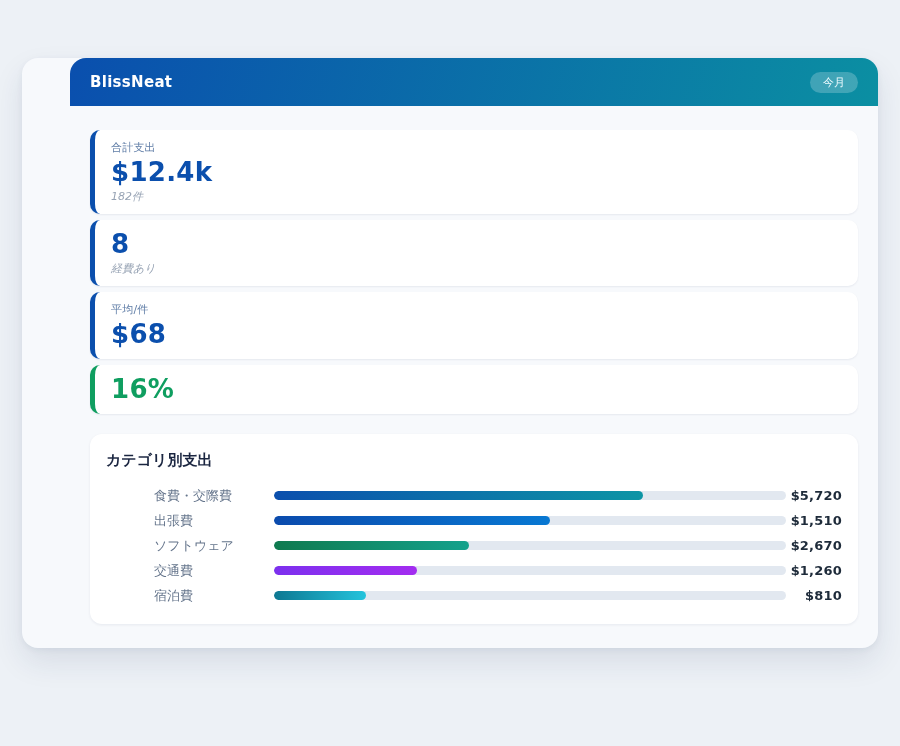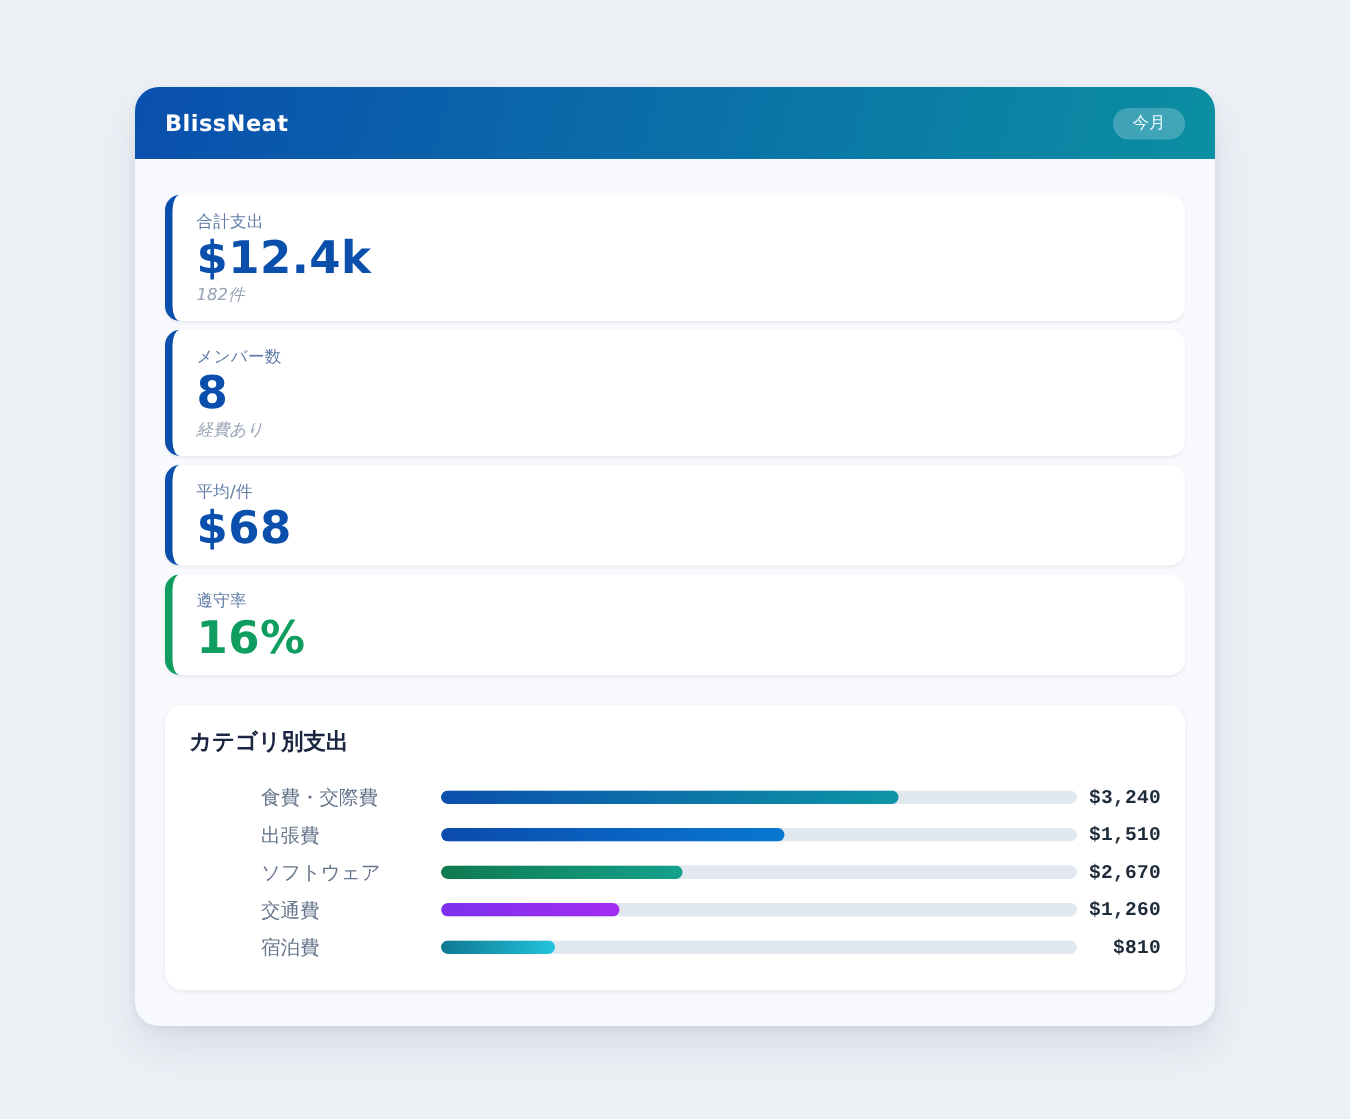--- a/index.html
+++ b/index.html
@@ -3,25 +3,26 @@
 <meta charset="utf-8">
 <style>
   * { margin: 0; padding: 0; box-sizing: border-box; }
   html, body { width: 900px; height: 746px; }
   body {
     font-family: "DejaVu Sans", "Liberation Sans", sans-serif;
     background: #edf1f6;
     overflow: hidden;
   }
   .dashboard {
-    width: 720px;
+    width: 856px;
     margin: 58px auto 0;
     background: #f7f9fc;
     border-radius: 16px;
     box-shadow: 0 14px 30px rgba(25,45,90,.10), 0 2px 6px rgba(25,45,90,.06);
+    padding-left: 48px;
   }
   .header {
     height: 48px;
     border-radius: 16px 16px 0 0;
     display: flex;
     align-items: center;
     justify-content: space-between;
     padding: 0 20px;
   }
   .app-title {
@@ -50,41 +51,40 @@
     box-shadow: 0 1px 2px rgba(15,35,70,.07);
   }
   .stat-label {
     font-size: 11px;
     color: #5e7ca6;
     line-height: 13px;
     margin-bottom: 5px;
     letter-spacing: .2px;
   }
   .stat-value {
-    font-size: 30px;
+    font-size: 26px;
     font-weight: bold;
     line-height: 27px;
     color: #0b4fad;
     letter-spacing: .3px;
   }
   .stat-sub {
     font-size: 11px;
     color: #97a3b4;
     line-height: 13px;
     margin-top: 4px;
     font-style: italic;
   }
   .stat-sub:empty { display: none; }
   .category-card {
     margin-top: 20px;
     background: #ffffff;
     border-radius: 12px;
     padding: 16px;
     box-shadow: 0 1px 3px rgba(15,35,70,.07);
-    font-family: Liberation Mono, monospace;
   }
   .category-title {
     font-size: 15px;
     font-weight: bold;
     color: #1a2540;
     line-height: 20px;
     margin-bottom: 13px;
   }
   .cat-row {
     display: grid;
@@ -123,48 +123,46 @@
 
     <div class="stats">
 
       <div class="stat-card" style="border-left-color: rgb(11, 79, 173);">
         <div class="stat-label">合計支出</div>
         <div class="stat-value" style="color: rgb(11, 79, 173);">$12.4k</div>
         <div class="stat-sub">182件</div>
       </div>
 
       <div class="stat-card" style="border-left-color: rgb(11, 79, 173);">
-        <div class="stat-label">メンバー数</div>
         <div class="stat-value" style="color: rgb(11, 79, 173);">8</div>
         <div class="stat-sub">経費あり</div>
       </div>
 
       <div class="stat-card" style="border-left-color: rgb(11, 79, 173);">
         <div class="stat-label">平均/件</div>
         <div class="stat-value" style="color: rgb(11, 79, 173);">$68</div>
 
       </div>
 
       <div class="stat-card" style="border-left-color: rgb(15, 158, 96);">
-        <div class="stat-label">遵守率</div>
         <div class="stat-value" style="color: rgb(15, 158, 96);">16%</div>
 
       </div>
 
     </div>
 
     <div class="category-card">
       <div class="category-title">カテゴリ別支出</div>
 
       <div class="cat-row">
         <div class="cat-label">食費・交際費</div>
         <div class="track" style="background: rgb(226, 232, 240);">
             <div class="fill" style="width: 72%; background: linear-gradient(90deg, rgb(11, 79, 173), rgb(13, 149, 165));"></div>
           </div>
-        <div class="cat-value">$3,240</div>
+        <div class="cat-value">$5,720</div>
       </div>
 
       <div class="cat-row">
         <div class="cat-label">出張費</div>
         <div class="track" style="background: rgb(226, 232, 240);">
             <div class="fill" style="width: 54%; background: linear-gradient(90deg, rgb(11, 75, 173), rgb(8, 120, 210));"></div>
           </div>
         <div class="cat-value">$1,510</div>
       </div>
 

